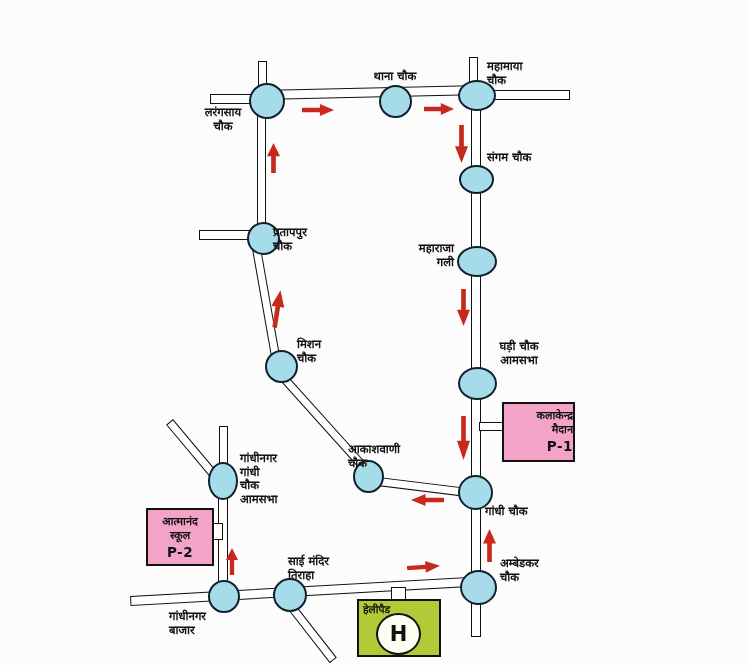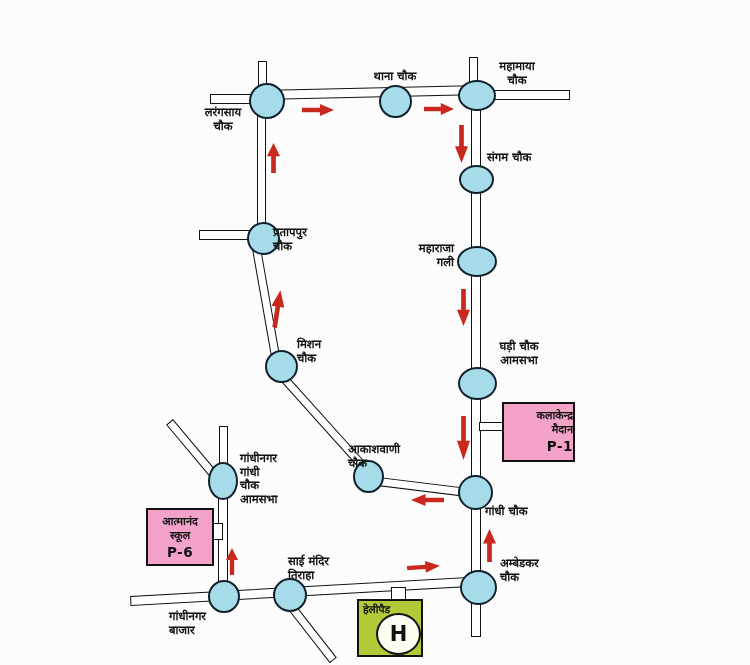--- a/index.html
+++ b/index.html
@@ -51,21 +51,21 @@
   .pbox{
     position:absolute;background:#f2a3c7;
     border:2.4px solid #111;box-sizing:border-box;
     z-index:2;text-align:center;color:#101010;
     font-size:11px;font-weight:bold;line-height:1.3;
     padding-top:5px;
   }
   .pbox .pcode{font-size:13.5px;font-weight:bold;letter-spacing:.5px;}
   
   .helipad{
-    position:absolute;left:357px;top:599px;width:66px;height:58px;
+    position:absolute;left:357px;top:599px;width:84px;height:58px;
     background:#b4c938;border:2.4px solid #111;box-sizing:border-box;z-index:2;padding-left:37px;
   }
   .helipad .hlabel{
     position:absolute;left:4px;top:1px;
     font-size:10.5px;font-weight:bold;color:#101010;
   }
   .helipad .hcircle{
     position:absolute;left:17px;top:12px;width:45px;height:42px;
     background:#fdfdf2;border:2.2px solid #111;border-radius:50%;
     box-sizing:border-box;display:flex;align-items:center;justify-content:center;
@@ -123,21 +123,21 @@
   <div class="junction" style="left:247px;top:222px;width:33px;height:33px;"></div>
   <div class="junction" style="left:265px;top:350px;width:33px;height:33px;"></div>
   <div class="junction" style="left:353px;top:460px;width:31px;height:33px;"></div>
   <div class="junction" style="left:208px;top:462px;width:30px;height:38px;"></div>
   <div class="junction" style="left:208px;top:580px;width:32px;height:33px;"></div>
   <div class="junction" style="left:273px;top:578px;width:34px;height:34px;"></div>
 
   <div class="jlabel" style="left:194px;top:106px;width:58px;text-align:center;">लरंगसाय
 चौक</div>
   <div class="jlabel" style="left:360px;top:70px;width:70px;text-align:center;">थाना चौक</div>
-  <div class="jlabel" style="left:487px;top:60px;width:60px;text-align:center;">महामाया
+  <div class="jlabel" style="left:487px;top:60px;width:60px;">महामाया
 चौक</div>
   <div class="jlabel" style="left:487px;top:151px;width:70px;">संगम चौक</div>
   <div class="jlabel" style="left:402px;top:242px;width:52px;text-align:right;">महाराजा
 गली</div>
   <div class="jlabel" style="left:487px;top:340px;width:64px;text-align:center;">घड़ी चौक
 आमसभा</div>
   <div class="jlabel" style="left:485px;top:505px;width:70px;">गांधी चौक</div>
   <div class="jlabel" style="left:500px;top:557px;width:56px;">अम्बेडकर
 चौक</div>
   <div class="jlabel" style="left:273px;top:226px;width:52px;">प्रतापपुर
@@ -156,21 +156,21 @@
 तिराहा</div>
 
   <div class="pbox" style="left:502px;top:402px;width:73px;height:60px;text-align:right;">
     <div>कलाकेन्द्र</div>
     <div>मैदान</div>
     <div class="pcode">P-1</div>
   </div>
   <div class="pbox" style="left:146px;top:508px;width:68px;height:58px;">
     <div>आत्मानंद</div>
     <div>स्कूल</div>
-    <div class="pcode">P-6</div>
+    <div class="pcode">P-2</div>
   </div>
 
   <div class="helipad">
     <div class="hlabel">हेलीपैड</div>
     <div class="hcircle">
       <span>H</span>
     </div>
   </div>
 
 </div>

